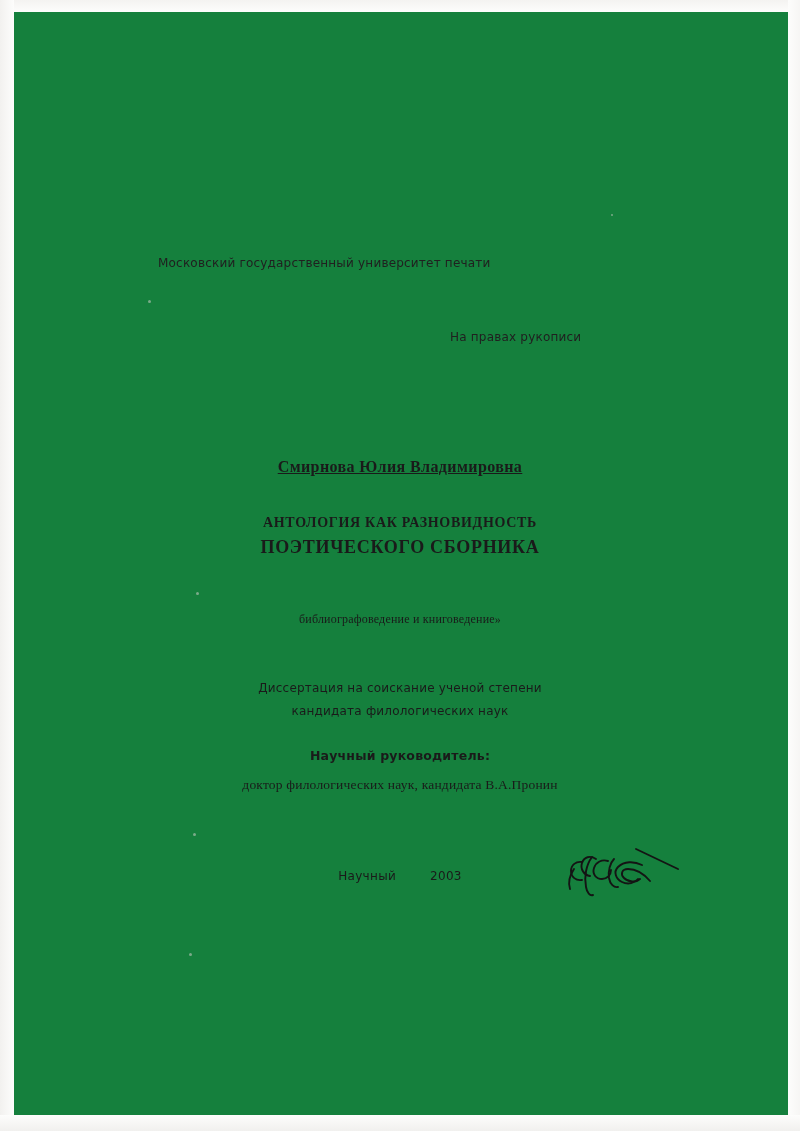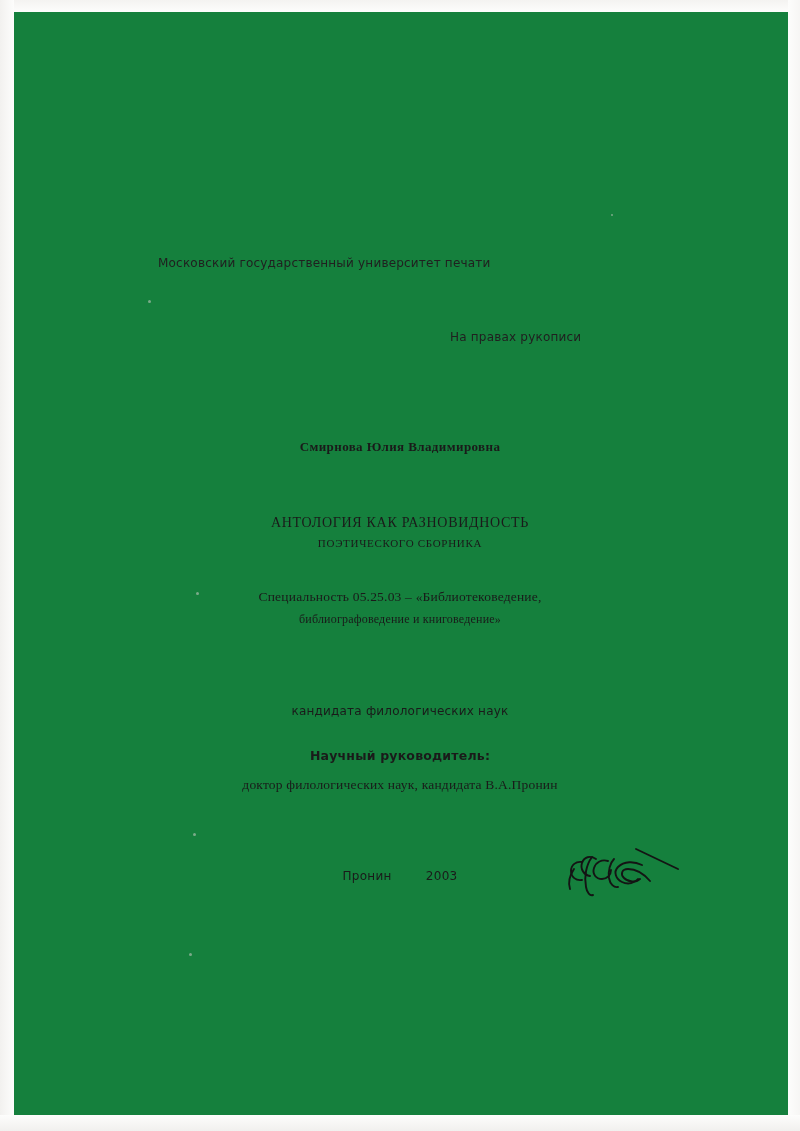--- a/index.html
+++ b/index.html
@@ -83,35 +83,36 @@
     left: 300px;
     top: 330px;
     width: 270px;
     text-align: left;
     font-family: "DejaVu Sans", sans-serif;
     font-size: 12px;
     color: #202020;
     margin-left: 40px;
   }
   .author {
-    top: 439px;
-    font-weight: bold;
-    font-size: 13px;
+    top: 458px;
+    font-weight: bold;
+    font-size: 16px;
     letter-spacing: .4px;
+    text-decoration: underline;
   }
   .title1 {
     top: 515px;
-    font-weight: normal;
+    font-weight: bold;
     font-size: 14px;
     letter-spacing: .7px;
   }
   .title2 {
     top: 537px;
-    font-weight: normal;
-    font-size: 11px;
+    font-weight: bold;
+    font-size: 18px;
     letter-spacing: .7px;
   }
   .spec1 {
     top: 589px;
     font-size: 13.5px;
   }
   .spec2 {
     top: 612px;
     font-size: 12px;
   }
@@ -177,30 +178,30 @@
 
     <div class="line univ">Московский государственный университет печати</div>
 
     <div class="line manuscript">На правах рукописи</div>
 
     <div class="line author">Смирнова Юлия Владимировна</div>
 
     <div class="line title1">АНТОЛОГИЯ КАК РАЗНОВИДНОСТЬ</div>
     <div class="line title2">ПОЭТИЧЕСКОГО СБОРНИКА</div>
 
-    <div class="line spec1">Специальность 05.25.03 – «Библиотековедение,</div>
     <div class="line spec2">библиографоведение и книговедение»</div>
 
+    <div class="line deg1">Диссертация на соискание ученой степени</div>
     <div class="line sup-label">Научный руководитель:</div>
 
     <div class="line deg2">кандидата филологических наук</div>
     <div class="line sup-name">доктор филологических наук, кандидата В.А.Пронин</div>
 
     <div class="line place">
-      <span>Пронин</span><span class="year">2003</span>
+      <span>Научный</span><span class="year">2003</span>
     </div>
 
     <svg class="signature" viewBox="0 0 170 80">
       <g fill="none" stroke="#141414" stroke-width="1.9" stroke-linecap="round" stroke-linejoin="round">
         <path d="M106 14 L148 34"></path>
         <path d="M120 46 C114 39 106 34 98 34 C92 34 90 39 94 43 C98 47 106 48 110 44"></path>
         <path d="M112 30 C104 26 94 26 88 32 C83 37 86 44 92 47 C98 50 105 48 108 44"></path>
         <path d="M84 24 C80 28 78 36 79 43 C80 49 84 53 88 52"></path>
         <path d="M78 26 C72 24 66 27 64 33 C62 39 66 44 72 44 C77 44 81 40 81 35"></path>
         <path d="M66 24 C60 20 54 22 52 28 C50 34 54 40 60 41"></path>

